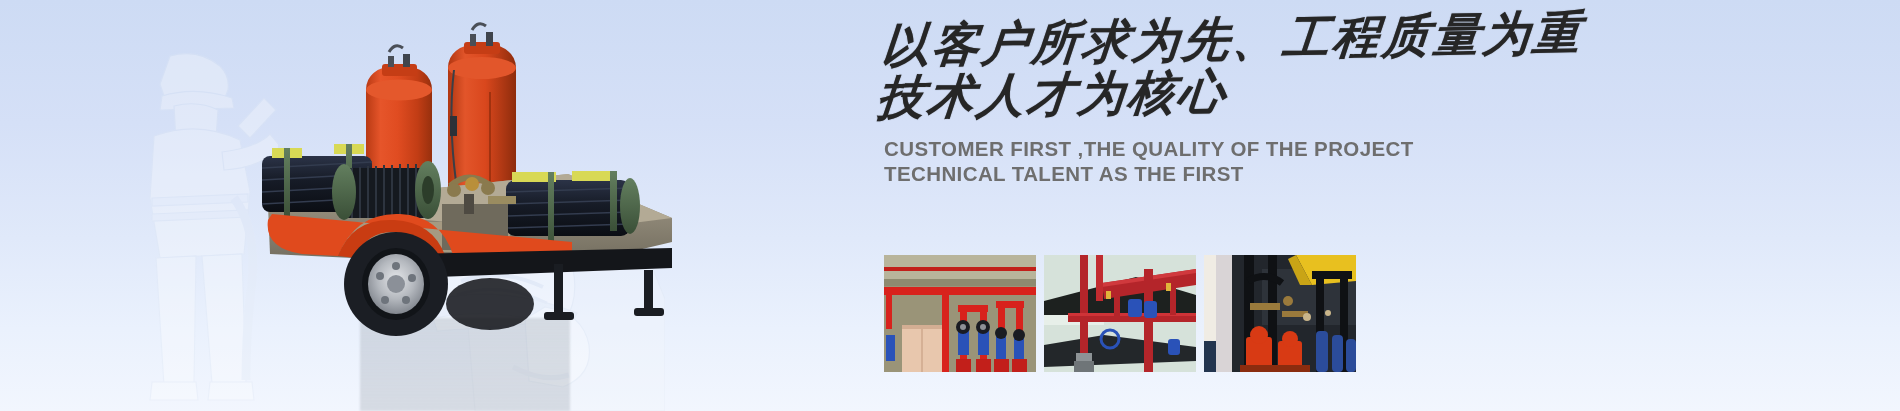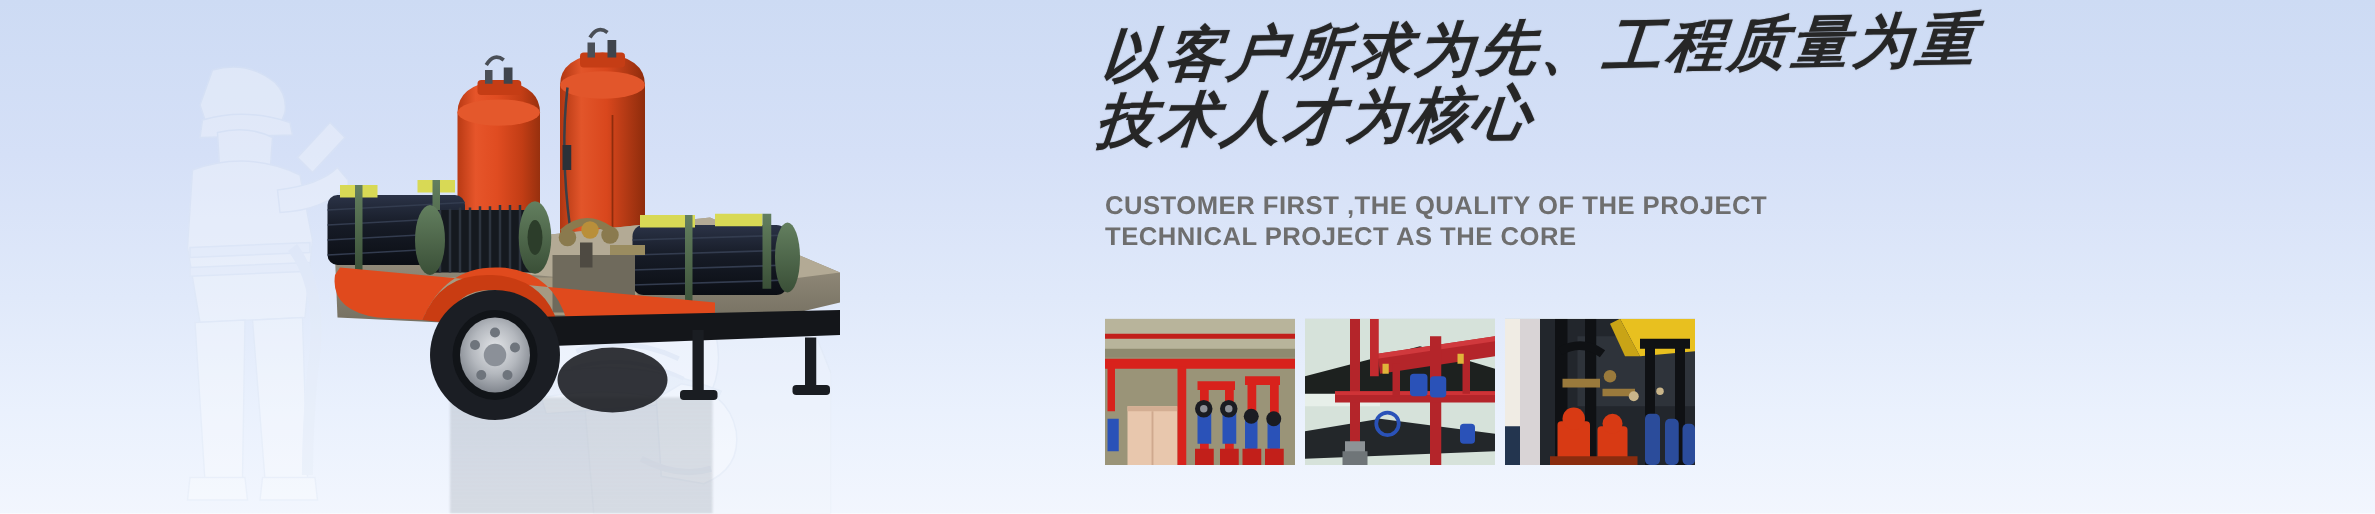--- a/index.html
+++ b/index.html
@@ -47,21 +47,21 @@
     line-height:52px;
     letter-spacing:3px;
     white-space:nowrap;
     transform:skewX(-6deg) rotate(-1.1deg);
     transform-origin:left top;
     text-shadow:0 0 1px rgba(25,25,25,.55);
   }
   .headline .l2 { display:block; }
 
   .subhead {
-    margin-top:28px;
+    margin-top:12px;
     color:#6e6e6e;
     font-size:20.5px;
     font-weight:700;
     line-height:25px;
     letter-spacing:.4px;
     white-space:nowrap;
   }
 
   
   .thumbs { position:absolute; left:884px; top:255px; display:flex; gap:8px; }
@@ -256,21 +256,21 @@
   </div>
 
   <div class="copy">
     <div class="headline">
       <span>以客户所求为先、工程质量为重</span>
       <span class="l2">技术人才为核心</span>
     </div>
 
     <div class="subhead">
       <div>CUSTOMER FIRST ,THE QUALITY OF THE PROJECT</div>
-      <div>TECHNICAL PROJECT AS THE CORE</div>
+      <div>TECHNICAL TALENT AS THE FIRST</div>
     </div>
   </div>
 
   <div class="thumbs">
 
     <div class="thumb">
       <svg viewBox="0 0 152 117">
         <rect width="152" height="117" fill="#9a9478"></rect>
         <rect x="0" y="0" width="152" height="26" fill="#b8b49b"></rect>
         <rect x="0" y="24" width="152" height="7" fill="#8e8a70"></rect>

